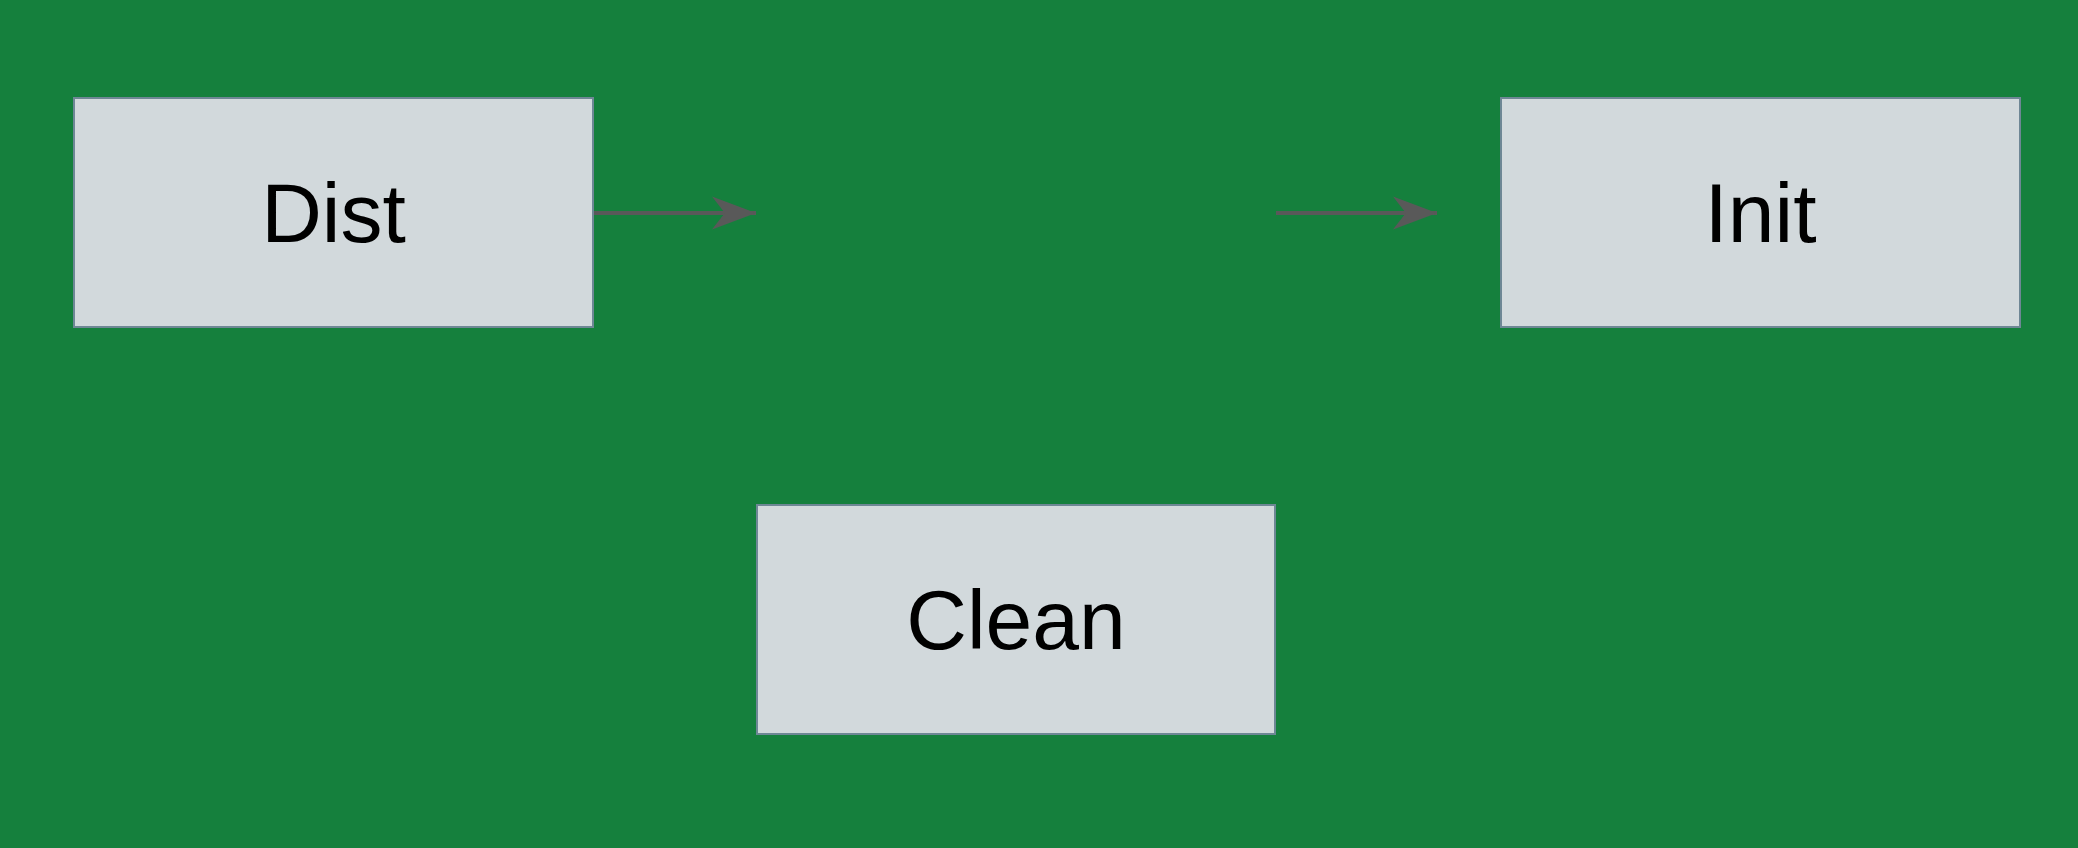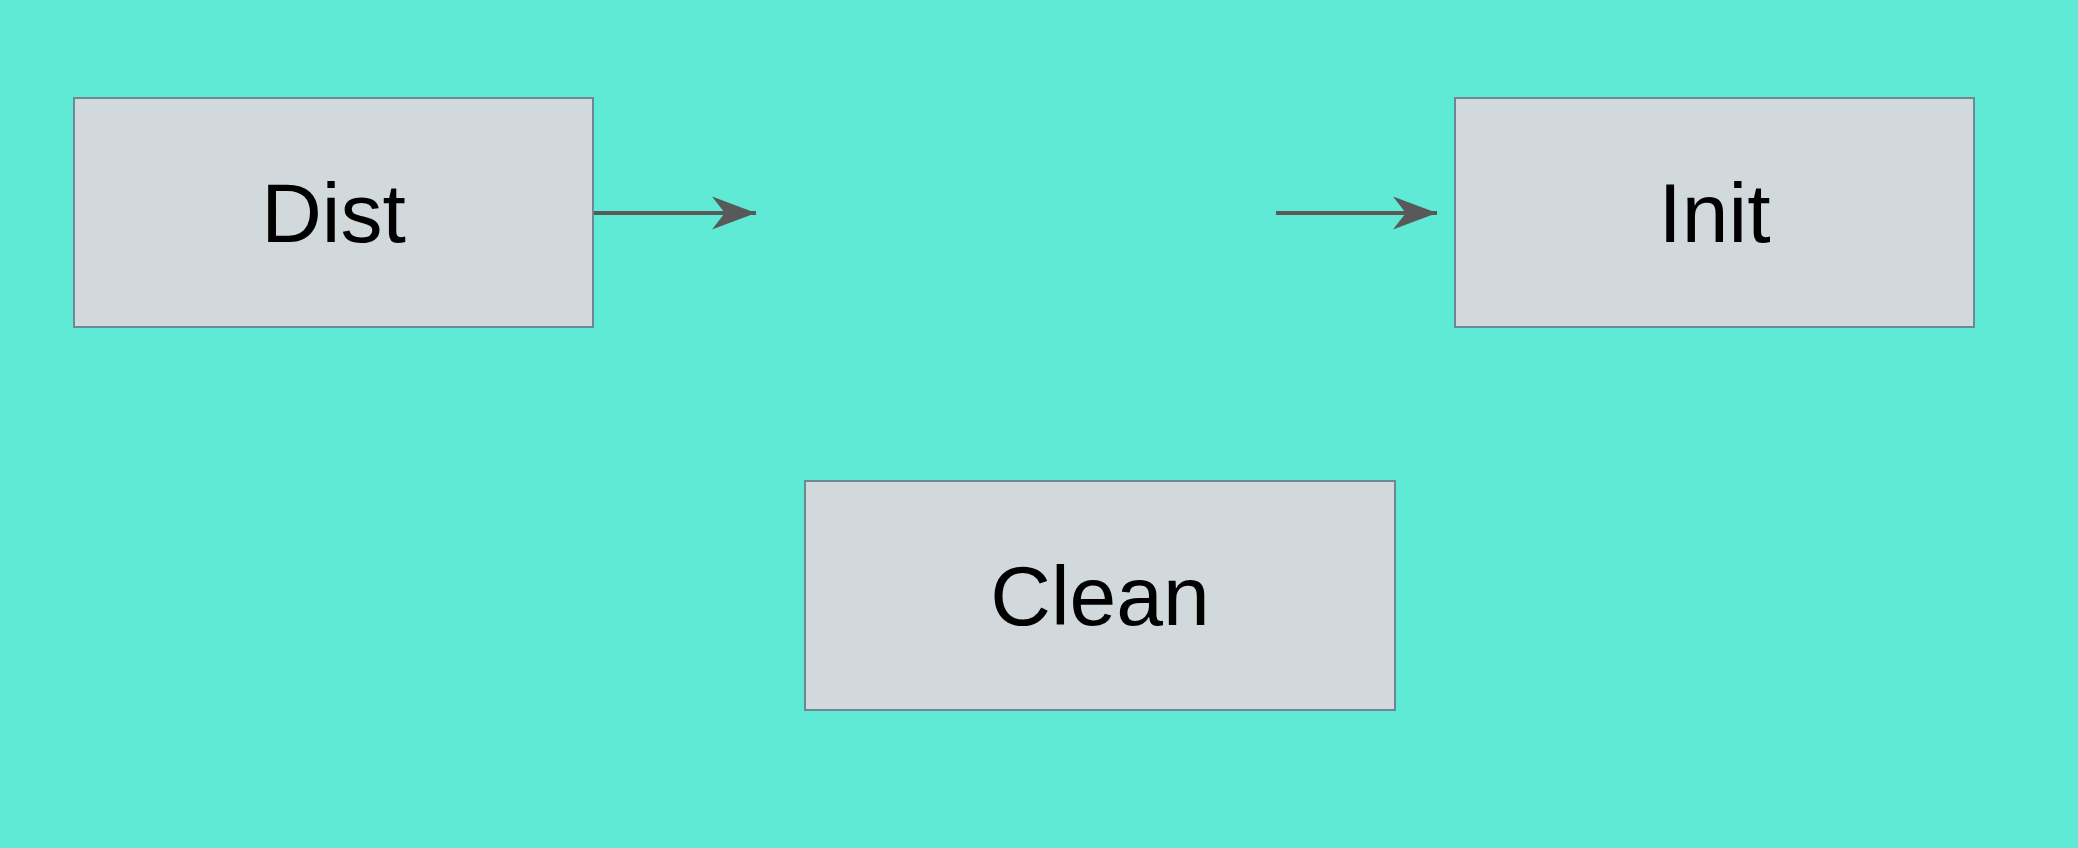--- a/index.html
+++ b/index.html
@@ -4,21 +4,21 @@
 <style>
   html, body {
     margin: 0;
     padding: 0;
     background: #ffffff;
   }
   .canvas {
     position: relative;
     width: 2078px;
     height: 848px;
-    background: #5eead4;
+    background: #15803d;
     overflow: hidden;
     font-family: "Liberation Sans", sans-serif;
   }
   .edges {
     position: absolute;
     left: 0;
     top: 0;
     width: 2078px;
     height: 848px;
     pointer-events: none;
@@ -31,22 +31,22 @@
     display: flex;
     align-items: center;
     justify-content: center;
     color: #000000;
     font-size: 84px;
     line-height: 1;
     white-space: nowrap;
   }
   .node-dist    { left: 73px;   top: 97px;  width: 521px; height: 231px; }
   .node-compile { left: 756px;  top: 97px;  width: 520px; height: 231px; }
-  .node-init    { left: 1454px; top: 97px;  width: 521px; height: 231px; }
-  .node-clean   { left: 756px;  top: 480px; width: 592px; height: 231px; margin-left: 48px; }
+  .node-init    { left: 1500px; top: 97px;  width: 521px; height: 231px; }
+  .node-clean   { left: 756px;  top: 504px; width: 520px; height: 231px; }
 </style>
 </head>
 <body>
 
 <div class="canvas">
 
   <svg class="edges" viewBox="0 0 2078 848" xmlns="http://www.w3.org/2000/svg">
     <defs>
       <marker id="arrowhead" viewBox="0 0 12 9" markerWidth="44" markerHeight="34" markerUnits="userSpaceOnUse" refX="12" refY="4.5" orient="auto">
         <polygon points="0,0 12,4.5 0,9 3.5,4.5" fill="#595959"></polygon>

